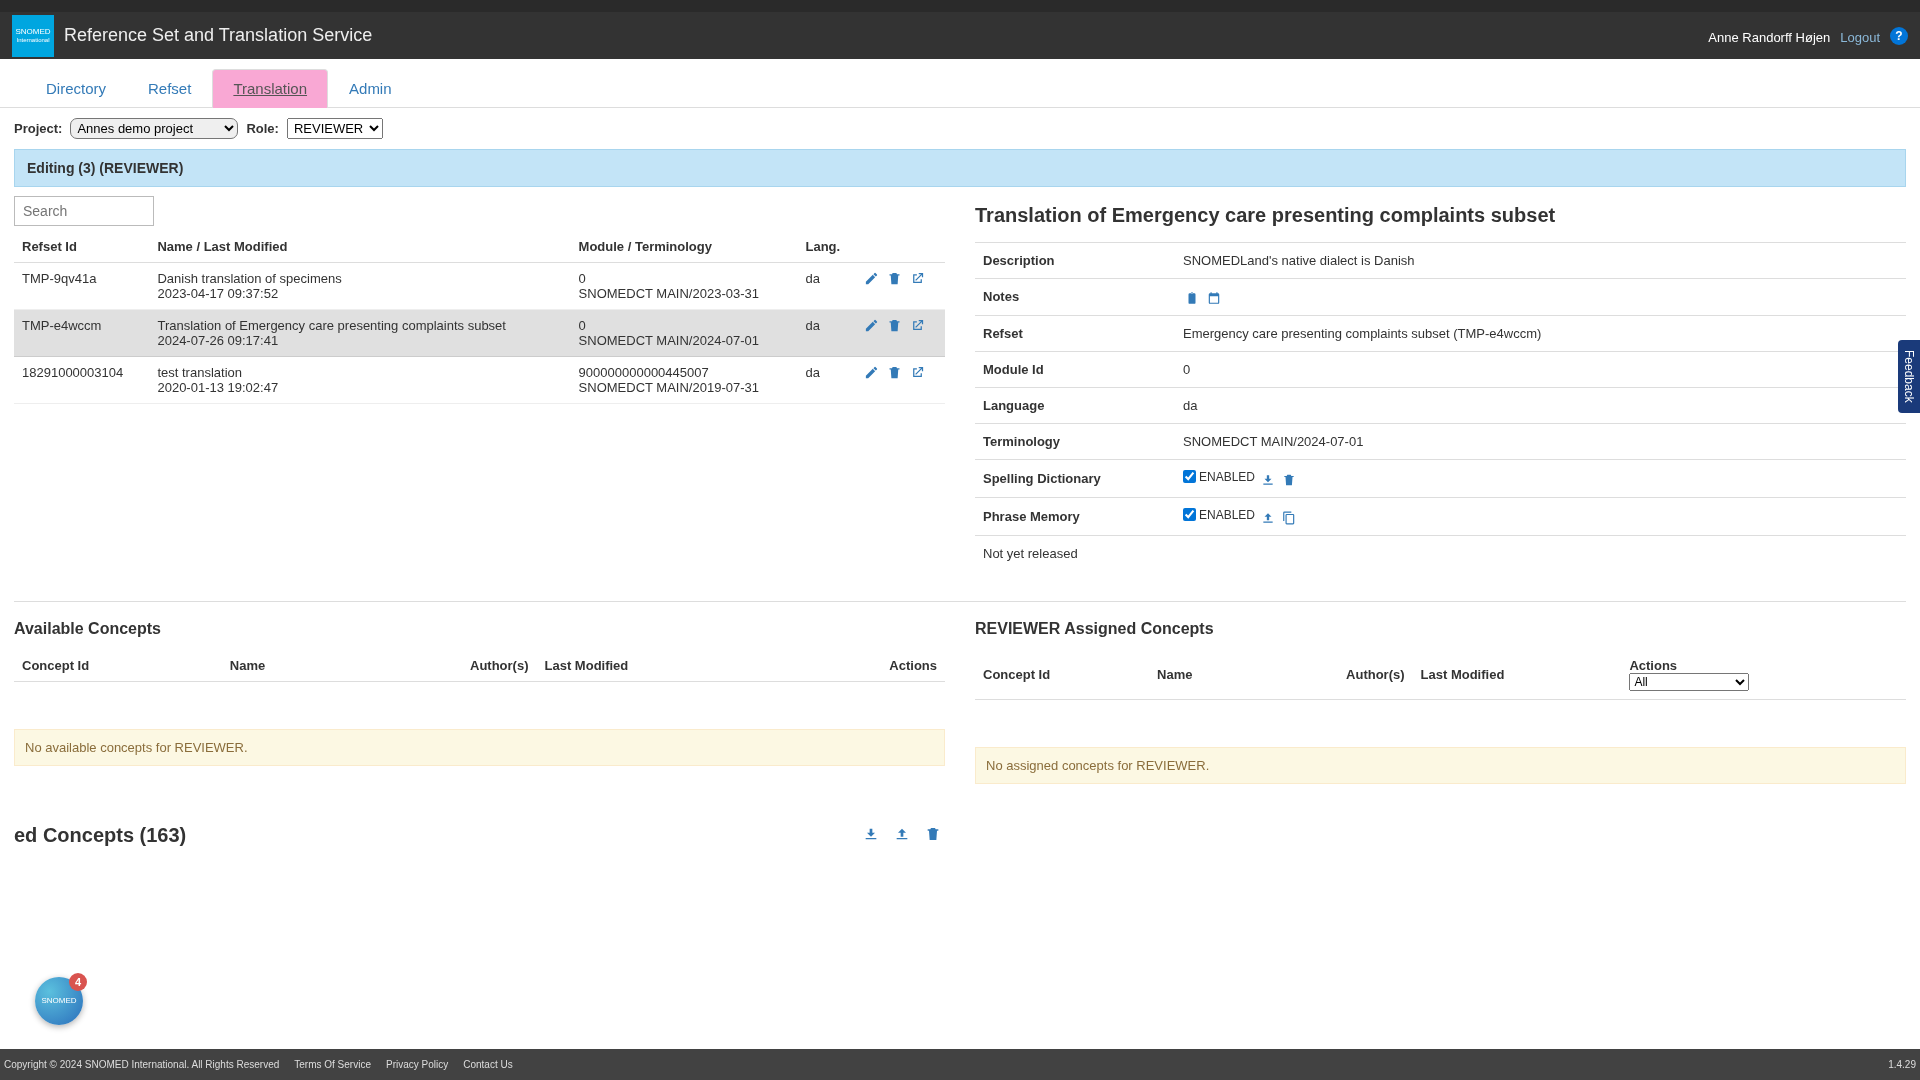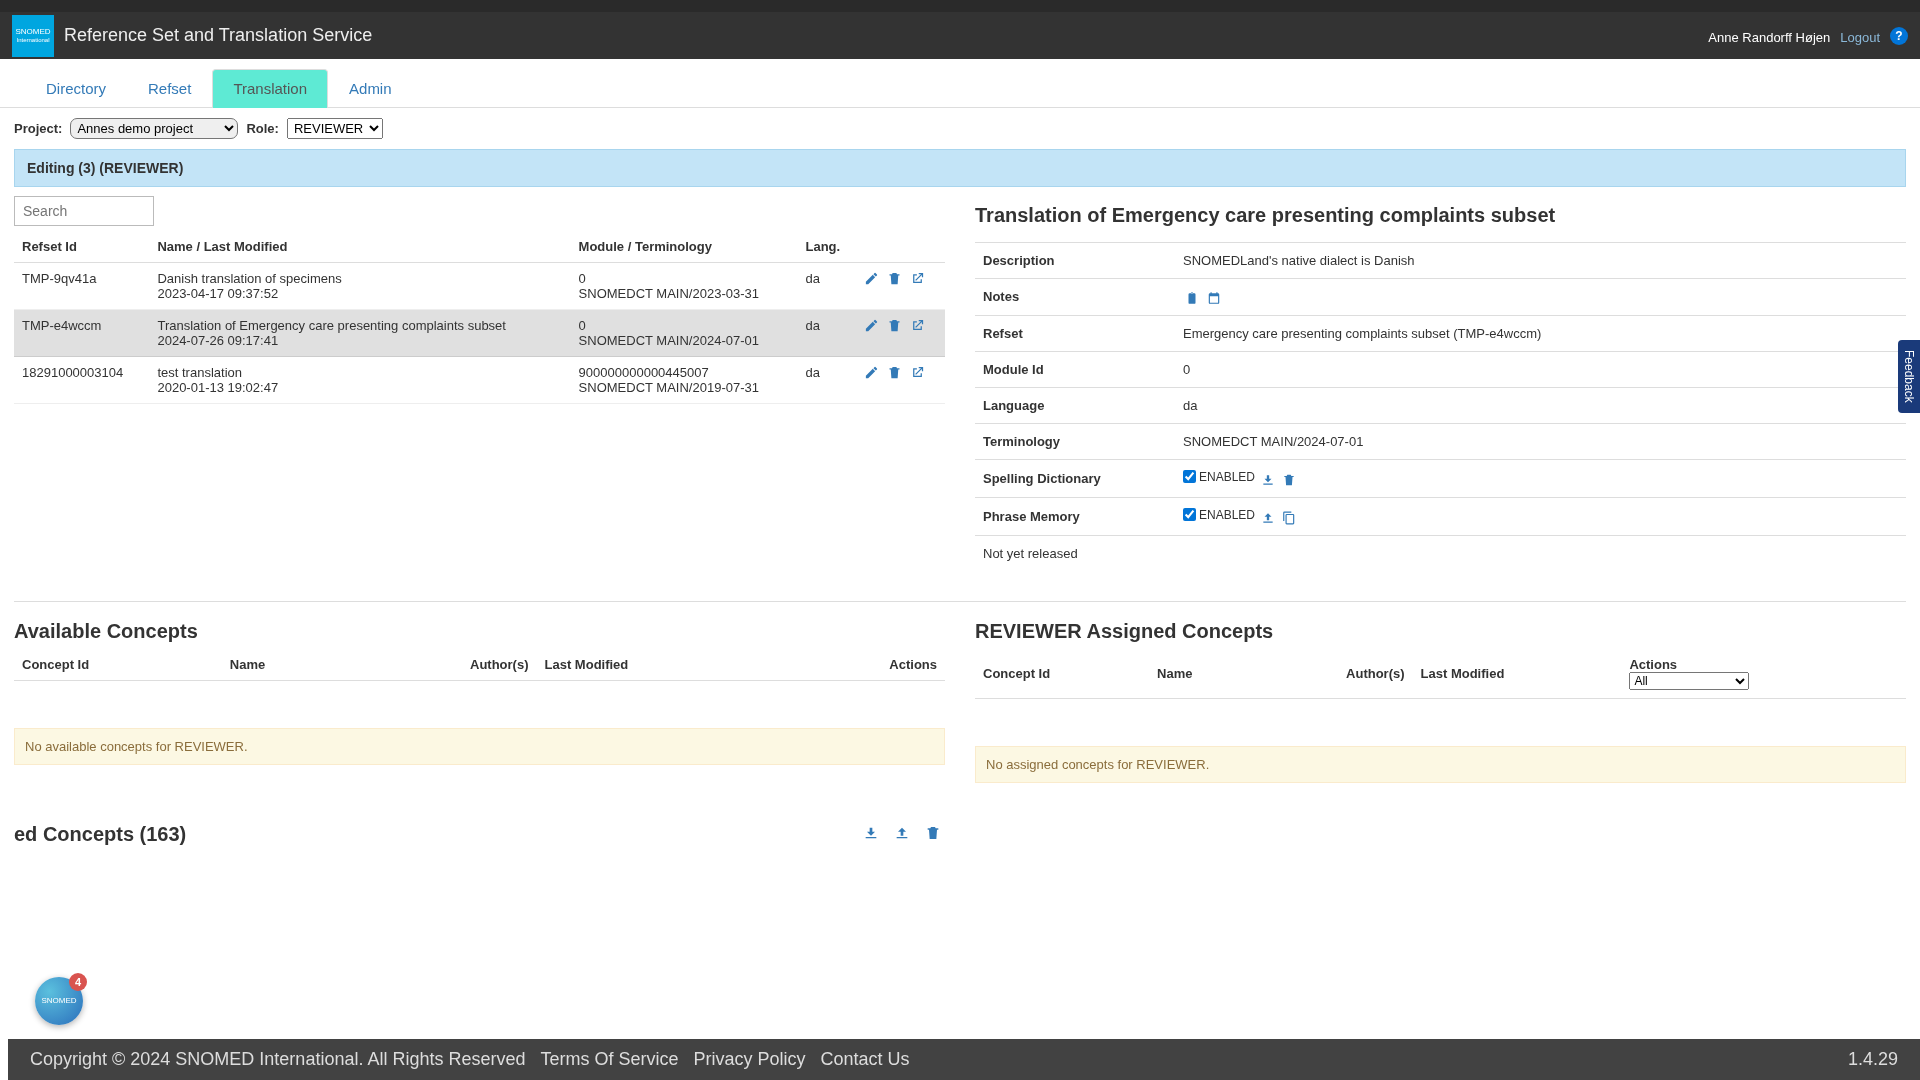--- a/index.html
+++ b/index.html
@@ -9,21 +9,21 @@
 
 .header-bar { background: #333; color: #fff; display: flex; align-items: center; padding: 8px 12px; height: 47px; }
 .logo-box { background: #00a6e0; color: #fff; font-size: 8px; width: 42px; height: 42px; display: flex; flex-direction: column; align-items: center; justify-content: center; line-height: 1.1; }
 .app-title { margin-left: 10px; font-size: 18px; font-weight: 400; color: #eee; }
 .header-right { margin-left: auto; display: flex; align-items: flex-end; gap: 10px; font-size: 13px; }
 .header-right .logout { color: #8bb8d8; }
 .help-circle { background: #0275d8; color: #fff; border-radius: 50%; width: 18px; height: 18px; display: inline-flex; align-items: center; justify-content: center; font-size: 12px; font-weight: bold; }
 
 .tabs { display: flex; border-bottom: 1px solid #ddd; padding: 10px 25px 0 25px; gap: 0; }
 .tab { padding: 10px 20px; color: #337ab7; cursor: pointer; border: 1px solid transparent; border-bottom: none; border-radius: 4px 4px 0 0; font-size: 15px; }
-.tab.active { color: #555; border-color: #ddd; background: #5eead4; margin-bottom: -1px; }
+.tab.active { color: #555; border-color: #ddd; background: #f9a8d4; margin-bottom: -1px; text-decoration: underline; }
 
 .controls-row { padding: 10px 14px; display: flex; align-items: center; gap: 8px; font-size: 13px; }
 .controls-row label { font-weight: bold; }
 .controls-row select { font-size: 13px; padding: 1px 2px; }
 .project-select { width: 168px; border-radius: 7px; }
 
 .content { padding: 0 14px; }
 .section-banner { background: #c3e4f7; border: 1px solid #a8d5ee; padding: 10px 12px; font-weight: bold; margin-bottom: 9px; }
 
 .two-col { display: flex; gap: 30px; }
@@ -48,35 +48,35 @@
 .detail-table th { text-align: left; padding: 10px 8px; font-weight: bold; width: 200px; font-size: 13px; }
 .detail-table td { padding: 10px 8px; font-size: 13px; }
 .mini-icon { width: 14px; height: 14px; fill: #337ab7; vertical-align: middle; cursor: pointer; margin: 0 2px; }
 .checkbox-label { display: inline-flex; align-items: center; gap: 3px; font-size: 12px; }
 .checkbox-label input { accent-color: #0275d8; }
 
 hr.divider { border: none; border-top: 1px solid #ddd; margin: 30px 0 18px 0; }
 
 .sub-two-col { display: flex; gap: 30px; }
 .sub-left, .sub-right { flex: 1; }
-.section-title { font-size: 20px; font-weight: bold; margin-bottom: 6px; }
+.section-title { font-size: 16px; font-weight: bold; margin-bottom: 12px; }
 
 .alert-box { background: #fcf8e3; border: 1px solid #faebcc; color: #8a6d3b; padding: 10px; font-size: 13px; margin-top: 47px; }
 
 .actions-sel { width: 120px; font-size: 12px; }
 
 .bottom-section { display: flex; align-items: center; margin-top: 40px; }
 .bottom-title { font-size: 20px; font-weight: bold; }
 .bottom-icons { margin-left: auto; display: flex; gap: 15px; }
 .bottom-icons svg { width: 16px; height: 16px; fill: #337ab7; cursor: pointer; }
 
 .notif-bubble { position: fixed; left: 35px; bottom: 55px; width: 48px; height: 48px; background: radial-gradient(circle at 30% 30%, #5bc0de, #2a6ebb); border-radius: 50%; display: flex; align-items: center; justify-content: center; color: #fff; font-size: 8px; text-align: center; line-height: 1.1; box-shadow: 0 2px 6px rgba(0,0,0,0.3); }
 .notif-badge { position: absolute; top: -4px; right: -4px; background: #d9534f; color: #fff; border-radius: 50%; width: 18px; height: 18px; display: flex; align-items: center; justify-content: center; font-size: 11px; font-weight: bold; }
 
-.footer { background: #424242; color: #ddd; padding: 10px 22px; font-size: 18px; display: flex; align-items: center; gap: 15px; position: fixed; bottom: 0; left: 8px; right: 0; }
+.footer { background: #424242; color: #ddd; padding: 10px 4px; font-size: 10px; display: flex; align-items: center; gap: 15px; position: fixed; bottom: 0; left: 0; right: 0; }
 .footer .right { margin-left: auto; }
 .footer a { color: #ddd; text-decoration: none; }
 
 .feedback-tab { position: fixed; right: 0; top: 340px; background: #1a3a7a; color: #fff; writing-mode: vertical-rl; padding: 10px 4px; font-size: 12px; border-radius: 4px 0 0 4px; cursor: pointer; }
 
 .sub-table { width: 100%; border-collapse: collapse; margin-bottom: 8px; }
 .sub-table th { text-align: left; padding: 8px; font-weight: bold; font-size: 13px; border-bottom: 1px solid #ddd; }
 </style>
 </head>
 <body>

